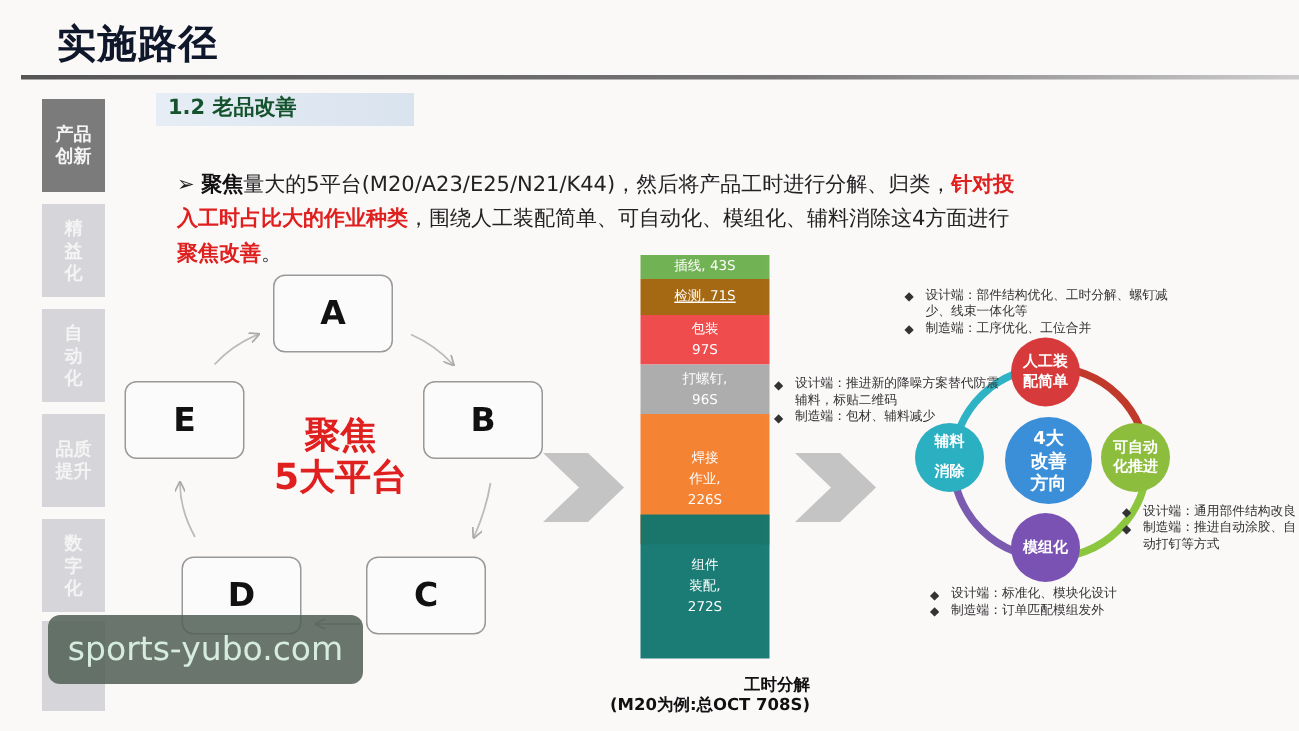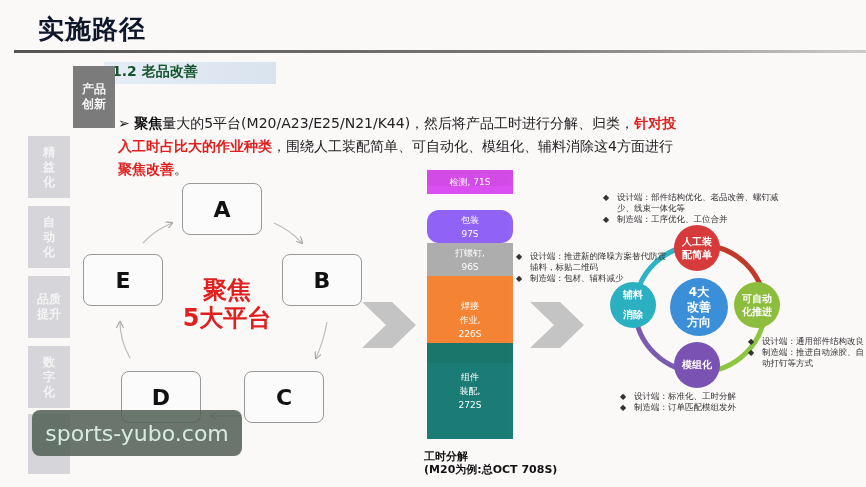--- a/index.html
+++ b/index.html
@@ -9,36 +9,36 @@
   .title-rule{left:14px;top:50px;width:852px;height:3px;background:linear-gradient(to right,#555,#777 60%,#ccc);}
   .section-header{left:104px;top:62px;width:172px;height:22px;background:linear-gradient(to right,#e6edf5,#d9e3ee);}
   .section-text{left:112px;top:63px;font-size:14px;font-weight:bold;color:#14532d;}
   .sidebar-item{left:28px;width:42px;display:flex;align-items:center;justify-content:center;text-align:center;font-size:12px;line-height:15px;font-weight:bold;color:#f4f4f4;}
   .bullet{left:118px;top:112px;width:560px;font-size:14px;line-height:23px;color:#222;}
   .bullet .red{color:#e01f1f;font-weight:bold;}
   .bullet b{color:#111;}
   .node{width:78px;height:50px;border:1.5px solid #999;border-radius:8px;background:#fbfbfb;display:flex;align-items:center;justify-content:center;font-size:22px;font-weight:bold;color:#111;}
   .focus-text{left:172px;top:276px;width:110px;text-align:center;font-size:24px;line-height:28px;font-weight:bold;color:#e01f1f;}
   .seg{left:427px;width:86px;display:flex;flex-direction:column;align-items:center;justify-content:center;color:#fff;font-size:9px;line-height:14px;text-align:center;opacity:0.95;}
-  .chart-caption{left:400px;top:450px;width:140px;text-align:left;font-size:11px;line-height:13px;font-weight:bold;color:#111;margin-left:24px;}
+  .chart-caption{left:400px;top:450px;width:140px;text-align:right;font-size:11px;line-height:13px;font-weight:bold;color:#111;}
   .note{font-size:8.5px;line-height:11px;color:#333;}
   .note .row{display:flex;}
   .note .dia{width:14px;flex:none;font-size:8px;}
   .circle{border-radius:50%;display:flex;align-items:center;justify-content:center;text-align:center;color:#fff;font-weight:bold;}
   .watermark{left:32px;top:410px;width:210px;height:46px;border-radius:8px;background:rgba(80,95,85,0.85);color:#d6ecdf;font-size:22px;display:flex;align-items:center;justify-content:center;}
 </style>
 </head>
 <body>
 
 <div class="abs page-title">实施路径</div>
 <div class="abs title-rule"></div>
 <div class="abs section-header"></div>
 <div class="abs section-text">1.2  老品改善</div>
 
-<div class="abs sidebar-item" style="top:66px;height:62px;background:#7b7b7b;white-space:pre-line;margin-left:45px;">产品
+<div class="abs sidebar-item" style="top:66px;height:62px;background:#7b7b7b;white-space:pre-line;">产品
 创新</div>
 <div class="abs sidebar-item" style="top:136px;height:62px;background:#d6d6da;white-space:pre-line;">精
 益
 化</div>
 <div class="abs sidebar-item" style="top:206px;height:62px;background:#d6d6da;white-space:pre-line;">自
 动
 化</div>
 <div class="abs sidebar-item" style="top:276px;height:62px;background:#d6d6da;white-space:pre-line;">品质
 提升</div>
 <div class="abs sidebar-item" style="top:346px;height:62px;background:#d6d6da;white-space:pre-line;">数
@@ -74,22 +74,22 @@
 </div>
 
 <svg class="abs" style="left:362px;top:302px;" width="54" height="46">
   <path d="M0,0 L30,0 L54,23 L30,46 L0,46 L24,23 Z" fill="#c4c4c4"></path>
 </svg>
 <svg class="abs" style="left:530px;top:302px;" width="54" height="46">
   <path d="M0,0 L30,0 L54,23 L30,46 L0,46 L24,23 Z" fill="#c4c4c4"></path>
 </svg>
 
 <div class="abs seg" style="top:170px;height:16px;background:#6ab04c;">插线, 43S</div>
-<div class="abs seg" style="top:170px;height:24px;background:#d946ef;">检测, 71S</div>
-<div class="abs seg" style="top:210px;height:33px;background:#8b5cf6;white-space:pre-line;border-radius:12px;">包装
+<div class="abs seg" style="top:186px;height:24px;background:#a16207;text-decoration:underline;">检测, 71S</div>
+<div class="abs seg" style="top:210px;height:33px;background:#ef4444;white-space:pre-line;">包装
 97S</div>
 <div class="abs seg" style="top:243px;height:33px;background:#a9a9a9;white-space:pre-line;">打螺钉,
 96S</div>
 <div class="abs seg" style="top:276px;height:87px;background:#f47e2a;white-space:pre-line;">焊接
 作业,
 226S</div>
 <div class="abs seg" style="top:343px;height:96px;background:#0f766e;white-space:pre-line;">组件
 装配,
 272S</div>
 <div class="abs chart-caption">
@@ -111,21 +111,21 @@
 <div class="abs circle" style="left:734px;top:282px;width:46px;height:46px;background:#8cbd3c;font-size:10px;line-height:13px;white-space:pre-line;">可自动
 化推进</div>
 <div class="abs circle" style="left:674px;top:342px;width:46px;height:46px;background:#7a52b3;font-size:10px;">模组化</div>
 <div class="abs circle" style="left:610px;top:282px;width:46px;height:46px;background:#2bb0c2;font-size:10px;line-height:10px;white-space:pre-line;">辅料
 
 消除</div>
 
 <div class="abs note" style="left:603px;top:192px;width:190px;">
   <div class="row">
       <span class="dia">◆</span>
-      <span>设计端：部件结构优化、老品改善、螺钉减少、线束一体化等</span>
+      <span>设计端：部件结构优化、工时分解、螺钉减少、线束一体化等</span>
     </div>
   <div class="row">
       <span class="dia">◆</span>
       <span>制造端：工序优化、工位合并</span>
     </div>
 </div>
 <div class="abs note" style="left:516px;top:251px;width:150px;">
   <div class="row">
       <span class="dia">◆</span>
       <span>设计端：推进新的降噪方案替代防震辅料，标贴二维码</span>
@@ -141,21 +141,21 @@
       <span>设计端：通用部件结构改良</span>
     </div>
   <div class="row">
       <span class="dia">◆</span>
       <span>制造端：推进自动涂胶、自动打钉等方式</span>
     </div>
 </div>
 <div class="abs note" style="left:620px;top:391px;width:180px;">
   <div class="row">
       <span class="dia">◆</span>
-      <span>设计端：标准化、工时分解</span>
+      <span>设计端：标准化、模块化设计</span>
     </div>
   <div class="row">
       <span class="dia">◆</span>
       <span>制造端：订单匹配模组发外</span>
     </div>
 </div>
 
 <div class="abs watermark">sports-yubo.com</div>
 
 </body></html>

